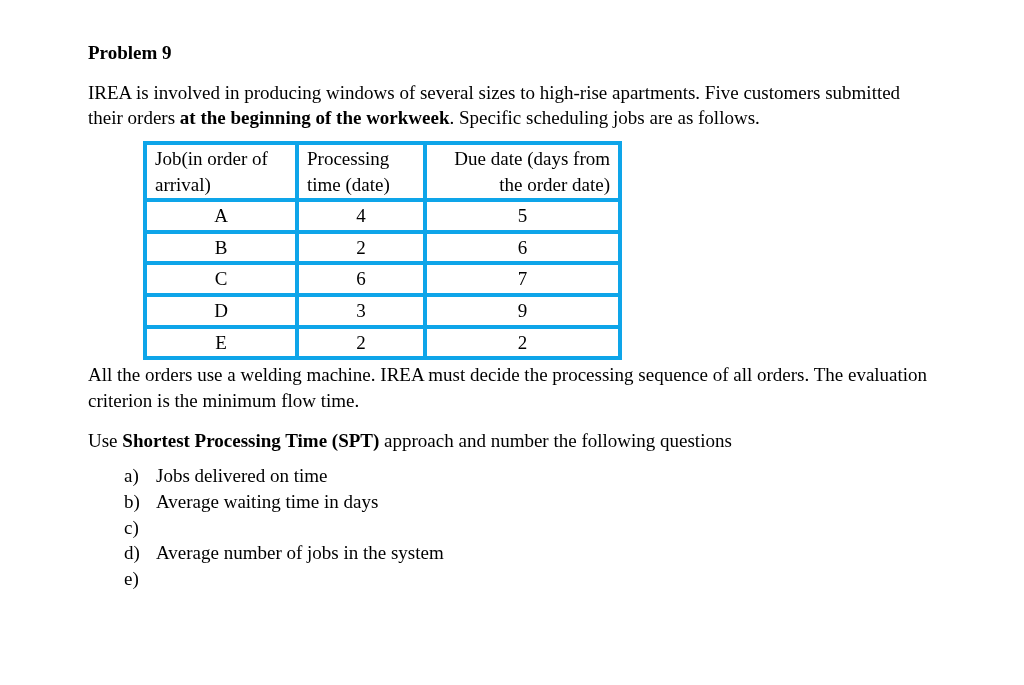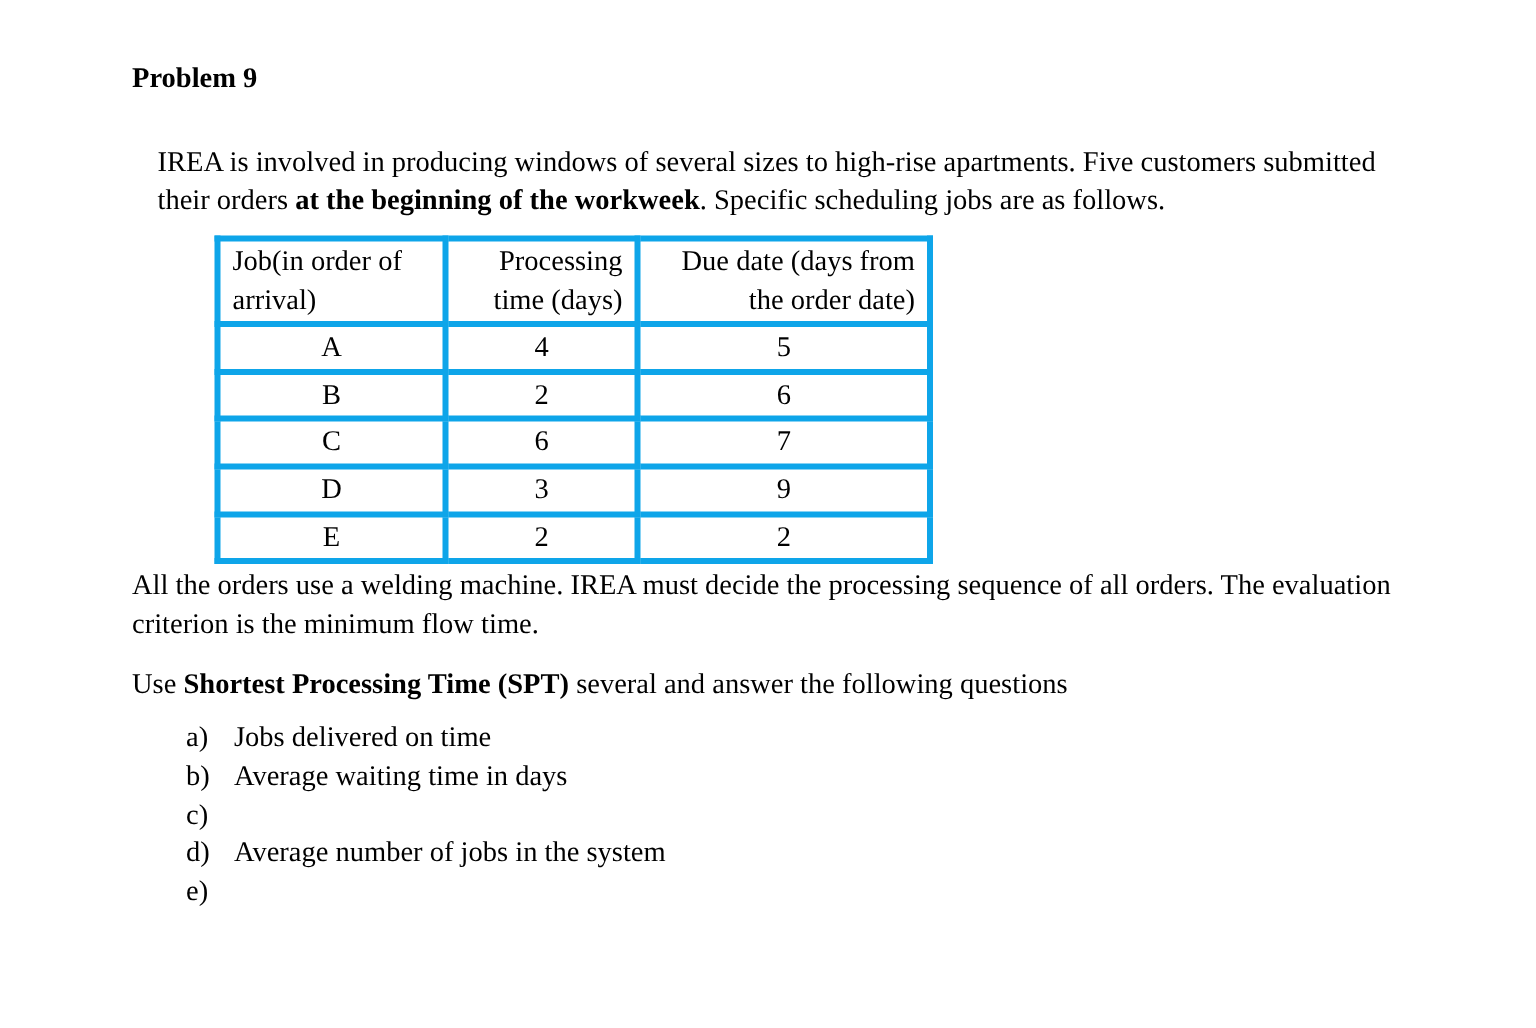--- a/index.html
+++ b/index.html
@@ -8,42 +8,41 @@
       color: #000;
       background: #fff;
       margin: 0;
       padding: 40px 88px 40px 88px;
       width: 1024px;
       box-sizing: border-box;
       line-height: 1.35;
     }
     .title {
       font-weight: bold;
-      margin-bottom: 30px;
+      margin-bottom: 14px;
     }
     .intro {
       margin-bottom: 10px;
-      margin-left: 17px;
     }
     .bold {
       font-weight: bold;
     }
     table {
       border-collapse: collapse;
       margin-left: 55px;
       margin-top: 4px;
     }
     td {
       border: 4px solid #0ea5e9;
       padding: 1px 8px;
       vertical-align: top;
       font-size: 19px;
     }
     .col1 { width: 132px; }
-    .col2 { width: 108px; text-align: right; }
+    .col2 { width: 108px; }
     .col3 { width: 175px; text-align: right; }
     td.center { text-align: center; }
     .after-table {
       margin-top: 2px;
       margin-bottom: 14px;
     }
     .instr {
       margin-bottom: 10px;
     }
     .qlist {
@@ -69,21 +68,21 @@
 
 <table>
   <tbody>
       <tr>
     <td class="col1">
       <span>Job(in order of</span><br>
       <span>arrival)</span>
     </td>
     <td class="col2">
       <span>Processing</span><br>
-      <span>time (days)</span>
+      <span>time (date)</span>
     </td>
     <td class="col3">
       <span>Due date (days from</span><br>
       <span>the order date)</span>
     </td>
   </tr>
   <tr>
     <td class="center">A</td>
     <td class="center">4</td>
     <td class="center">5</td>
@@ -107,21 +106,21 @@
     <td class="center">E</td>
     <td class="center">2</td>
     <td class="center">2</td>
   </tr>
 </tbody>
   </table>
 
 <div class="after-table">All the orders use a welding machine. IREA must decide the processing sequence of all orders. The evaluation criterion is the minimum flow time.</div>
 
 <div class="instr">
-  <span>Use </span><span class="bold">Shortest Processing Time (SPT)</span><span> several and answer the following questions</span>
+  <span>Use </span><span class="bold">Shortest Processing Time (SPT)</span><span> approach and number the following questions</span>
 </div>
 
 <div class="qlist">
   <div class="qitem">
     <span class="qletter">a)</span>
     <span>Jobs delivered on time</span>
   </div>
   <div class="qitem">
     <span class="qletter">b)</span>
     <span>Average waiting time in days</span>

